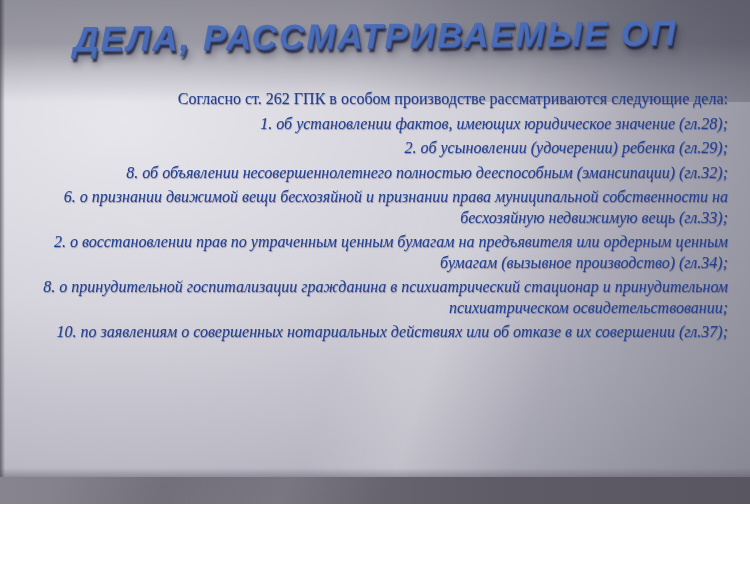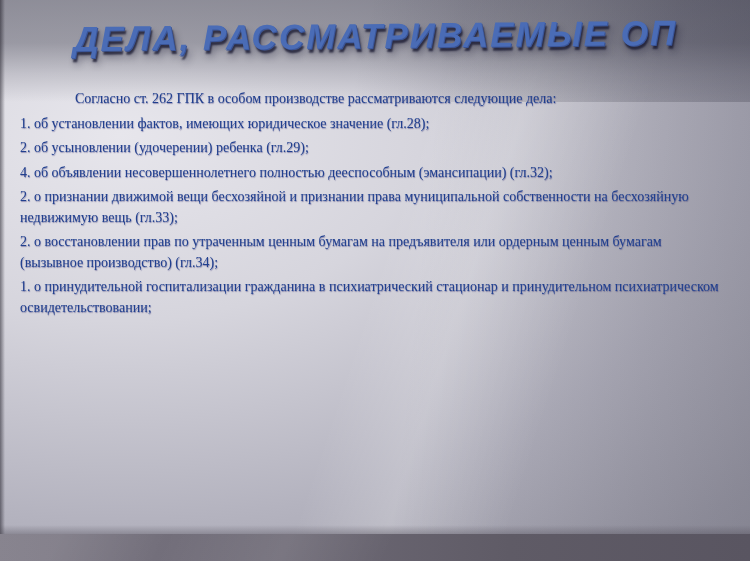--- a/index.html
+++ b/index.html
@@ -3,21 +3,21 @@
 <meta charset="utf-8">
 <style>
   html, body {
     margin: 0;
     padding: 0;
     background: #ffffff;
   }
   .slide {
     position: relative;
     width: 750px;
-    height: 561px;
+    height: 504px;
     overflow: hidden;
     background:
       
       linear-gradient(108deg, rgba(255,255,255,0) 50%, rgba(255,255,255,0.20) 60%, rgba(255,255,255,0) 73%),
       
       linear-gradient(96deg, rgba(40,40,58,0) 55%, rgba(40,40,58,0.14) 85%, rgba(40,40,58,0.20) 100%),
       
       radial-gradient(ellipse 1000px 620px at 16% 24%, #e7e6ec 0%, #d6d5dd 30%, #b4b3bf 62%, #a09fab 85%, #9897a3 100%);
     font-family: "Liberation Serif", serif;
   }
@@ -56,31 +56,33 @@
     text-shadow:
       1px 1px 0 #3a5496,
       2px 4px 2px rgba(24,24,48,0.80),
       4px 7px 7px rgba(24,24,48,0.35);
   }
   .content {
     position: absolute;
     top: 89px;
     left: 20px;
     width: 708px;
-    font-size: 14px;
+    font-size: 16px;
     line-height: 20.5px;
     color: #21408f;
     text-shadow: 0.5px 0.5px 1px rgba(45,40,110,0.45);
+    text-align: right;
   }
   .intro {
     margin: 0 0 4px 0;
     text-indent: 55px;
   }
   .item {
     margin: 0 0 4px 0;
+    font-style: italic;
   }
   .footer-band {
     position: absolute;
     left: 0; bottom: 0;
     width: 100%;
     height: 27px;
     background:
       linear-gradient(115deg, rgba(255,255,255,0.10) 8%, rgba(255,255,255,0) 22%, rgba(255,255,255,0.09) 38%, rgba(255,255,255,0) 52%),
       linear-gradient(to right, #7a7682 0%, #6d6975 38%, #5f5b66 68%, #595561 100%);
   }
@@ -99,20 +101,21 @@
 <div class="slide">
   <div class="top-shade"></div>
   <div class="left-edge"></div>
 
   <h1 class="slide-title">ДЕЛА, РАССМАТРИВАЕМЫЕ ОП</h1>
 
   <div class="content">
     <p class="intro">Согласно ст. 262 ГПК в особом производстве рассматриваются следующие дела:</p>
     <p class="item">1. об установлении фактов, имеющих юридическое значение (гл.28);</p>
     <p class="item">2. об усыновлении (удочерении) ребенка (гл.29);</p>
-    <p class="item">4. об объявлении несовершеннолетнего полностью дееспособным (эмансипации) (гл.32);</p>
-    <p class="item">2. о признании движимой вещи бесхозяйной и признании права муниципальной собственности на бесхозяйную недвижимую вещь (гл.33);</p>
+    <p class="item">8. об объявлении несовершеннолетнего полностью дееспособным (эмансипации) (гл.32);</p>
+    <p class="item">6. о признании движимой вещи бесхозяйной и признании права муниципальной собственности на бесхозяйную недвижимую вещь (гл.33);</p>
     <p class="item">2. о восстановлении прав по утраченным ценным бумагам на предъявителя или ордерным ценным бумагам (вызывное производство) (гл.34);</p>
-    <p class="item">1. о принудительной госпитализации гражданина в психиатрический стационар и принудительном психиатрическом освидетельствовании;</p>
+    <p class="item">8. о принудительной госпитализации гражданина в психиатрический стационар и принудительном психиатрическом освидетельствовании;</p>
+    <p class="item">10. по заявлениям о совершенных нотариальных действиях или об отказе в их совершении (гл.37);</p>
   </div>
 
   <div class="footer-band"></div>
 </div>
 
 </body></html>

